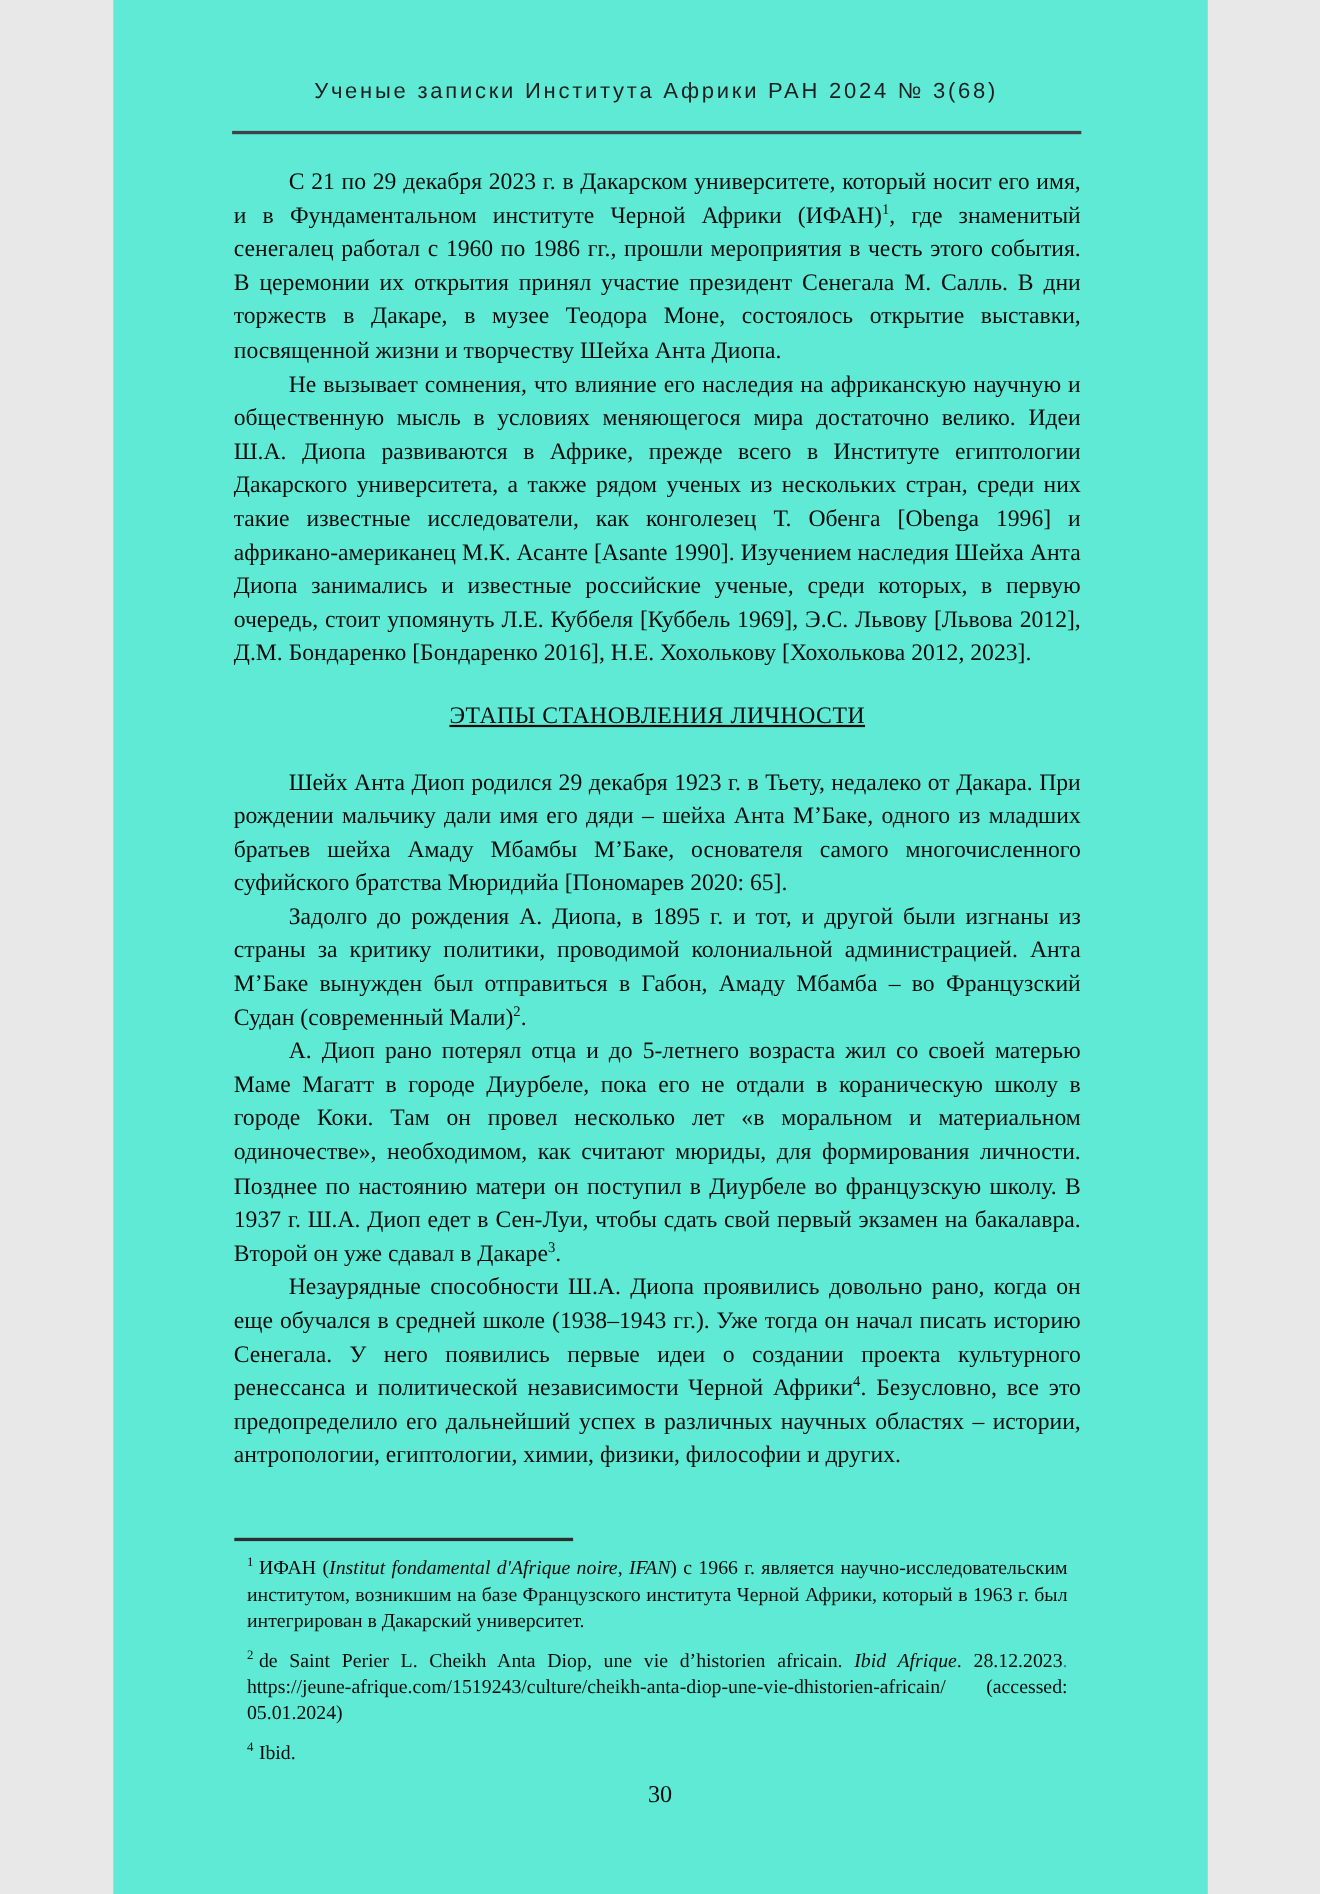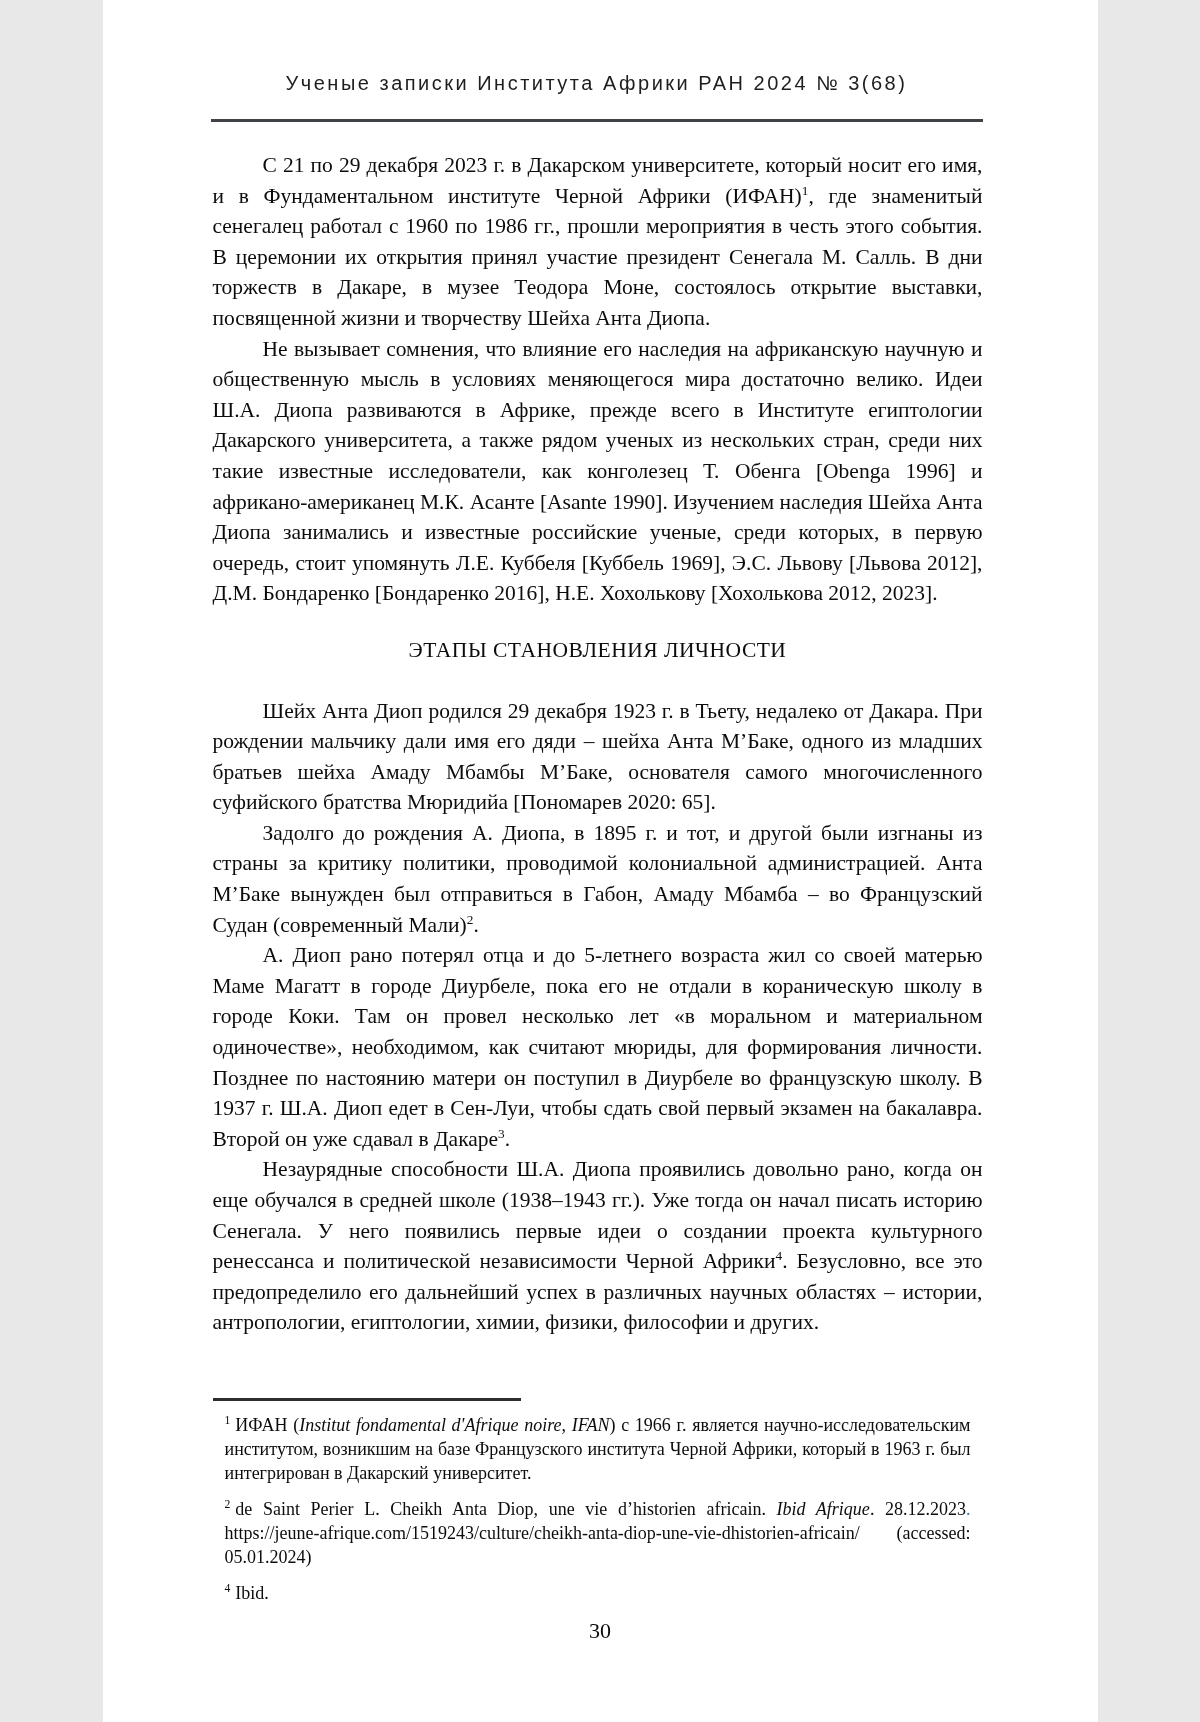--- a/index.html
+++ b/index.html
@@ -1,21 +1,21 @@
 <!DOCTYPE html>
 <html lang="ru"><head>
 <meta charset="utf-8">
 <style>
   html, body { margin: 0; padding: 0; background: #e8e8e8; }
   .page {
     position: relative;
     width: 995px;
     height: 1722px;
     margin: 0 auto;
-    background: #ffffff;
+    background: #5eead4;
     color: #0c0c0c;
     font-family: "Liberation Serif", serif;
     overflow: hidden;
   }
   
   .running-head {
     position: absolute;
     top: 72px;
     left: 108px;
     right: 115px;
@@ -49,20 +49,21 @@
     line-height: 0;
     vertical-align: super;
   }
   h2.section-heading {
     margin: 26px 0 30px 0;
     text-align: center;
     text-indent: 0;
     font-size: 21.5px;
     font-weight: normal;
     letter-spacing: 0.5px;
+    text-decoration: underline;
   }
   
   .footnotes {
     position: absolute;
     top: 1398px;
     left: 110px;
     right: 115px;
     font-size: 18px;
     line-height: 24px;
     text-align: justify;

